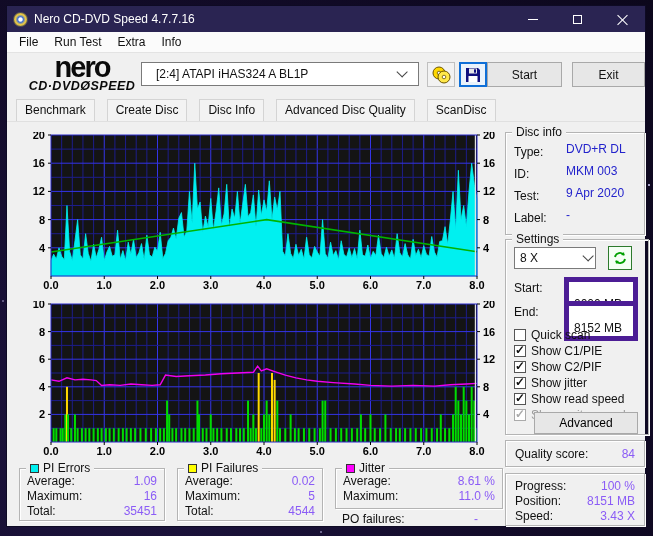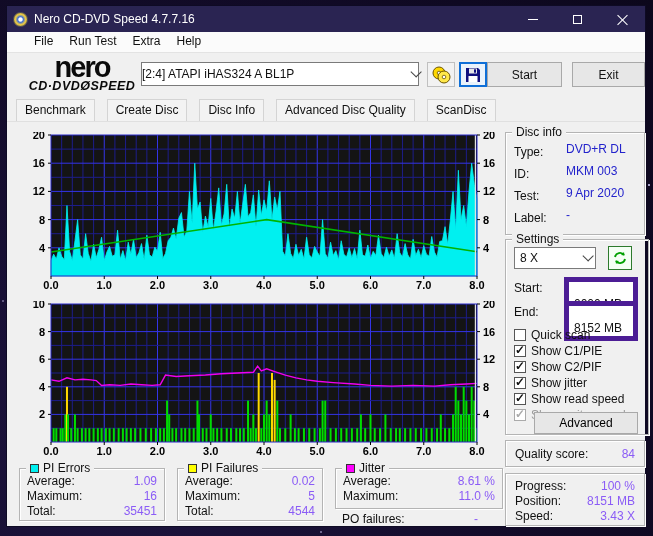--- a/index.html
+++ b/index.html
@@ -20,30 +20,30 @@
   .wincontrols { position:absolute; right:0; top:0; height:26px; display:flex; }
   .wbtn { width:45px; height:26px; display:flex; align-items:center; justify-content:center; }
   .glyph-min { width:10px; height:0; border-bottom:1px solid #fff; }
   .glyph-max { width:9px; height:9px; border:1px solid #fff; }
   .glyph-close { position:relative; width:11px; height:11px; }
   .glyph-close::before, .glyph-close::after { content:""; position:absolute; left:5px; top:-1px; width:1px; height:14px; background:#fff; }
   .glyph-close::before { transform:rotate(45deg); }
   .glyph-close::after { transform:rotate(-45deg); }
 
   
-  .menubar { height:21px; background:#fbfbfb; border-bottom:1px solid #e3e3e3; display:flex; align-items:flex-end; padding-left:19px; }
+  .menubar { height:21px; background:#fbfbfb; border-bottom:1px solid #e3e3e3; display:flex; align-items:center; padding-left:4px; }
   .menuitem { font-size:12px; color:#111; padding:0 8px; line-height:21px; }
 
   
   .toolbar { position:relative; height:44px; background:#f0f0f0; }
   .logo { position:absolute; left:14px; top:1px; width:122px; text-align:center; color:#0a0a0a; }
   .logo1 { font-size:29px; font-weight:800; letter-spacing:-2px; line-height:26px; }
   .logo2 { font-size:12.5px; font-weight:700; font-style:italic; letter-spacing:.5px; line-height:13px; }
   .combo { position:absolute; left:134px; top:9px; width:278px; height:24px; background:#fff;
-           border:1px solid #7a7a7a; display:flex; align-items:center; padding:0 0; }
+           border:1px solid #7a7a7a; display:flex; align-items:center; padding:0 14px; }
   .combotext { font-size:12px; color:#111; flex:1; white-space:nowrap; overflow:hidden; }
   .chev { width:8px; height:8px; border-right:1.6px solid #444; border-bottom:1.6px solid #444;
           transform:rotate(45deg) translateY(-3px); flex:0 0 auto; }
   .iconbtn { position:absolute; top:9px; width:28px; height:25px; background:#f2f2f2;
              border:1px solid #c0c0c0; display:flex; align-items:center; justify-content:center; }
   .iconbtn.focused { border:2px solid #0f6fd7; background:#eaf3fc; }
   .pushbtn { position:absolute; top:9px; height:25px; background:#e7e7e7; border:1px solid #a9a9a9;
              font-size:12px; color:#111; font-family:"Liberation Sans",sans-serif; }
   
   .tabstrip { height:24px; display:flex; align-items:flex-end; padding-left:9px; background:#f0f0f0; }
@@ -108,21 +108,21 @@
       <span class="wbtn">
           <span class="glyph-close"></span>
         </span>
     </div>
   </div>
 
   <div class="menubar">
     <span class="menuitem">File</span>
     <span class="menuitem">Run Test</span>
     <span class="menuitem">Extra</span>
-    <span class="menuitem">Help</span>
+    <span class="menuitem">Info</span>
   </div>
 
   <div class="toolbar">
     <div class="logo">
       <div class="logo1">nero</div>
       <div class="logo2">CD·DVDØSPEED</div>
     </div>
     <div class="combo">
       <span class="combotext">[2:4]  ATAPI iHAS324  A BL1P</span>
       <span class="chev"></span>

